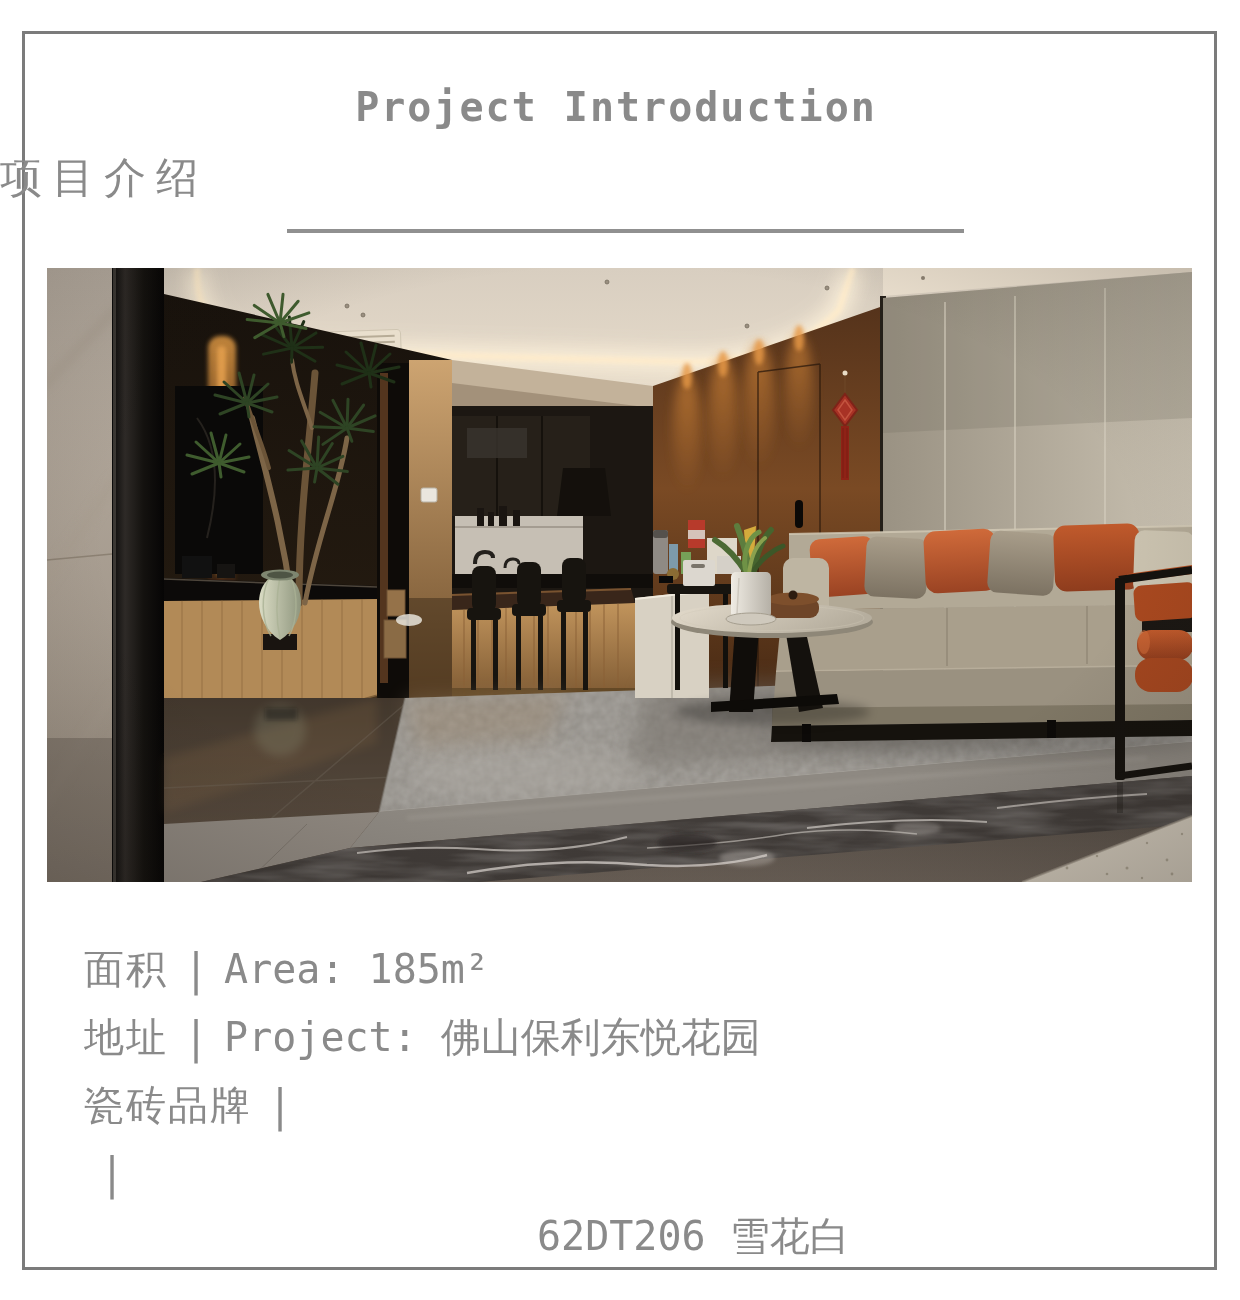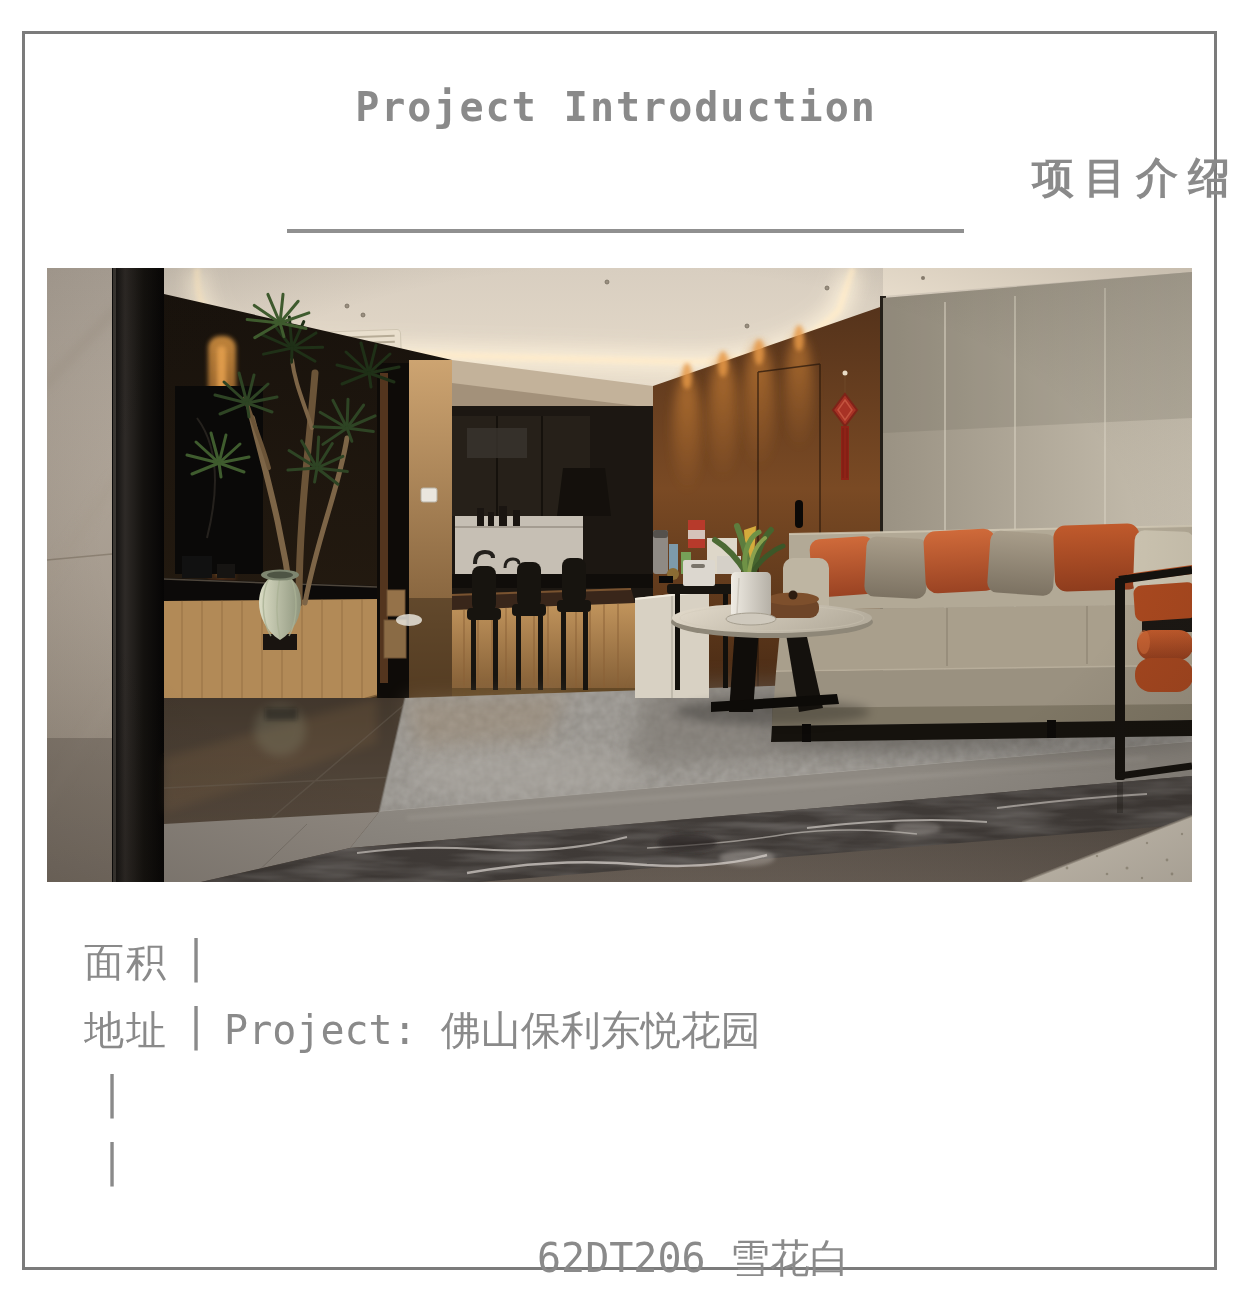--- a/index.html
+++ b/index.html
@@ -2,31 +2,31 @@
 <html><head>
 <meta charset="utf-8">
 <style>
   html,body{margin:0;padding:0;background:#fff;}
   .page{position:relative;width:1240px;height:1300px;background:#ffffff;overflow:hidden;
         font-family:"DejaVu Sans Mono","Liberation Mono",monospace;}
   .frame{position:absolute;left:22px;top:31px;width:1195px;height:1239px;
          border:3px solid var(--border,#7b7b7b);box-sizing:border-box;}
   .title{position:absolute;left:0;right:8px;top:84px;margin:0;text-align:center;
          font-size:40px;font-weight:bold;letter-spacing:2px;color:var(--heading,#8a8a8a);}
-  .subtitle{position:absolute;left:0;right:0;top:150px;margin:0;text-align:right;
-         font-size:42px;font-weight:bold;letter-spacing:10px;color:var(--heading,#8a8a8a);
+  .subtitle{position:absolute;left:0;right:0;top:150px;margin:0;text-align:left;
+         font-size:42px;font-weight:normal;letter-spacing:10px;color:var(--heading,#8a8a8a);
          font-family:"DejaVu Serif","Liberation Serif",serif;}
   .divider{position:absolute;left:287px;top:229px;width:677px;height:4px;
          background:var(--divider,#909090);}
   .photo{position:absolute;left:47px;top:268px;width:1145px;height:614px;margin:0;
          overflow:hidden;background:#2a241e;}
   .photo svg{display:block;width:100%;height:100%;}
   .info{position:absolute;left:84px;top:935px;color:var(--text,#8a8a8a);font-size:40px;}
-  .info-row{height:68px;display:flex;white-space:pre;}
-  .info-row.continuation{height:58px;margin-top:24px;}
+  .info-row{height:68px;display:flex;align-items:center;white-space:pre;}
+  .info-row.continuation{height:58px;}
   .info-row .sep{display:inline-block;margin:0 16px;transform:scaleY(1.12);}
   .info-row .zh{letter-spacing:2px;font-family:"DejaVu Serif","Liberation Serif",serif;}
   .info-row.continuation .val{padding-left:453px;}
 </style>
 </head>
 <body>
 
 <div class="page" style="--border: #7b7b7b; --heading: #8a8a8a; --text: #8a8a8a; --divider: #909090;">
   <div class="frame"></div>
 
@@ -507,27 +507,29 @@
       </g>
 
       <rect x="0" y="0" width="1145" height="614" fill="url(#vg)"></rect>
     </svg>
   </figure>
 
   <section class="info">
     <div class="info-row">
       <span class="zh">面积</span>
       <span class="sep">|</span>
+      <span class="val">Area: 185m²</span>
     </div>
     <div class="info-row">
       <span class="zh">地址</span>
       <span class="sep">|</span>
       <span class="val">Project: 佛山保利东悦花园</span>
     </div>
     <div class="info-row">
+      <span class="zh">瓷砖品牌</span>
       <span class="sep">|</span>
     </div>
     <div class="info-row">
       <span class="sep">|</span>
     </div>
     <div class="info-row continuation">
       <span class="val">62DT206 雪花白</span>
     </div>
   </section>
 </div>

